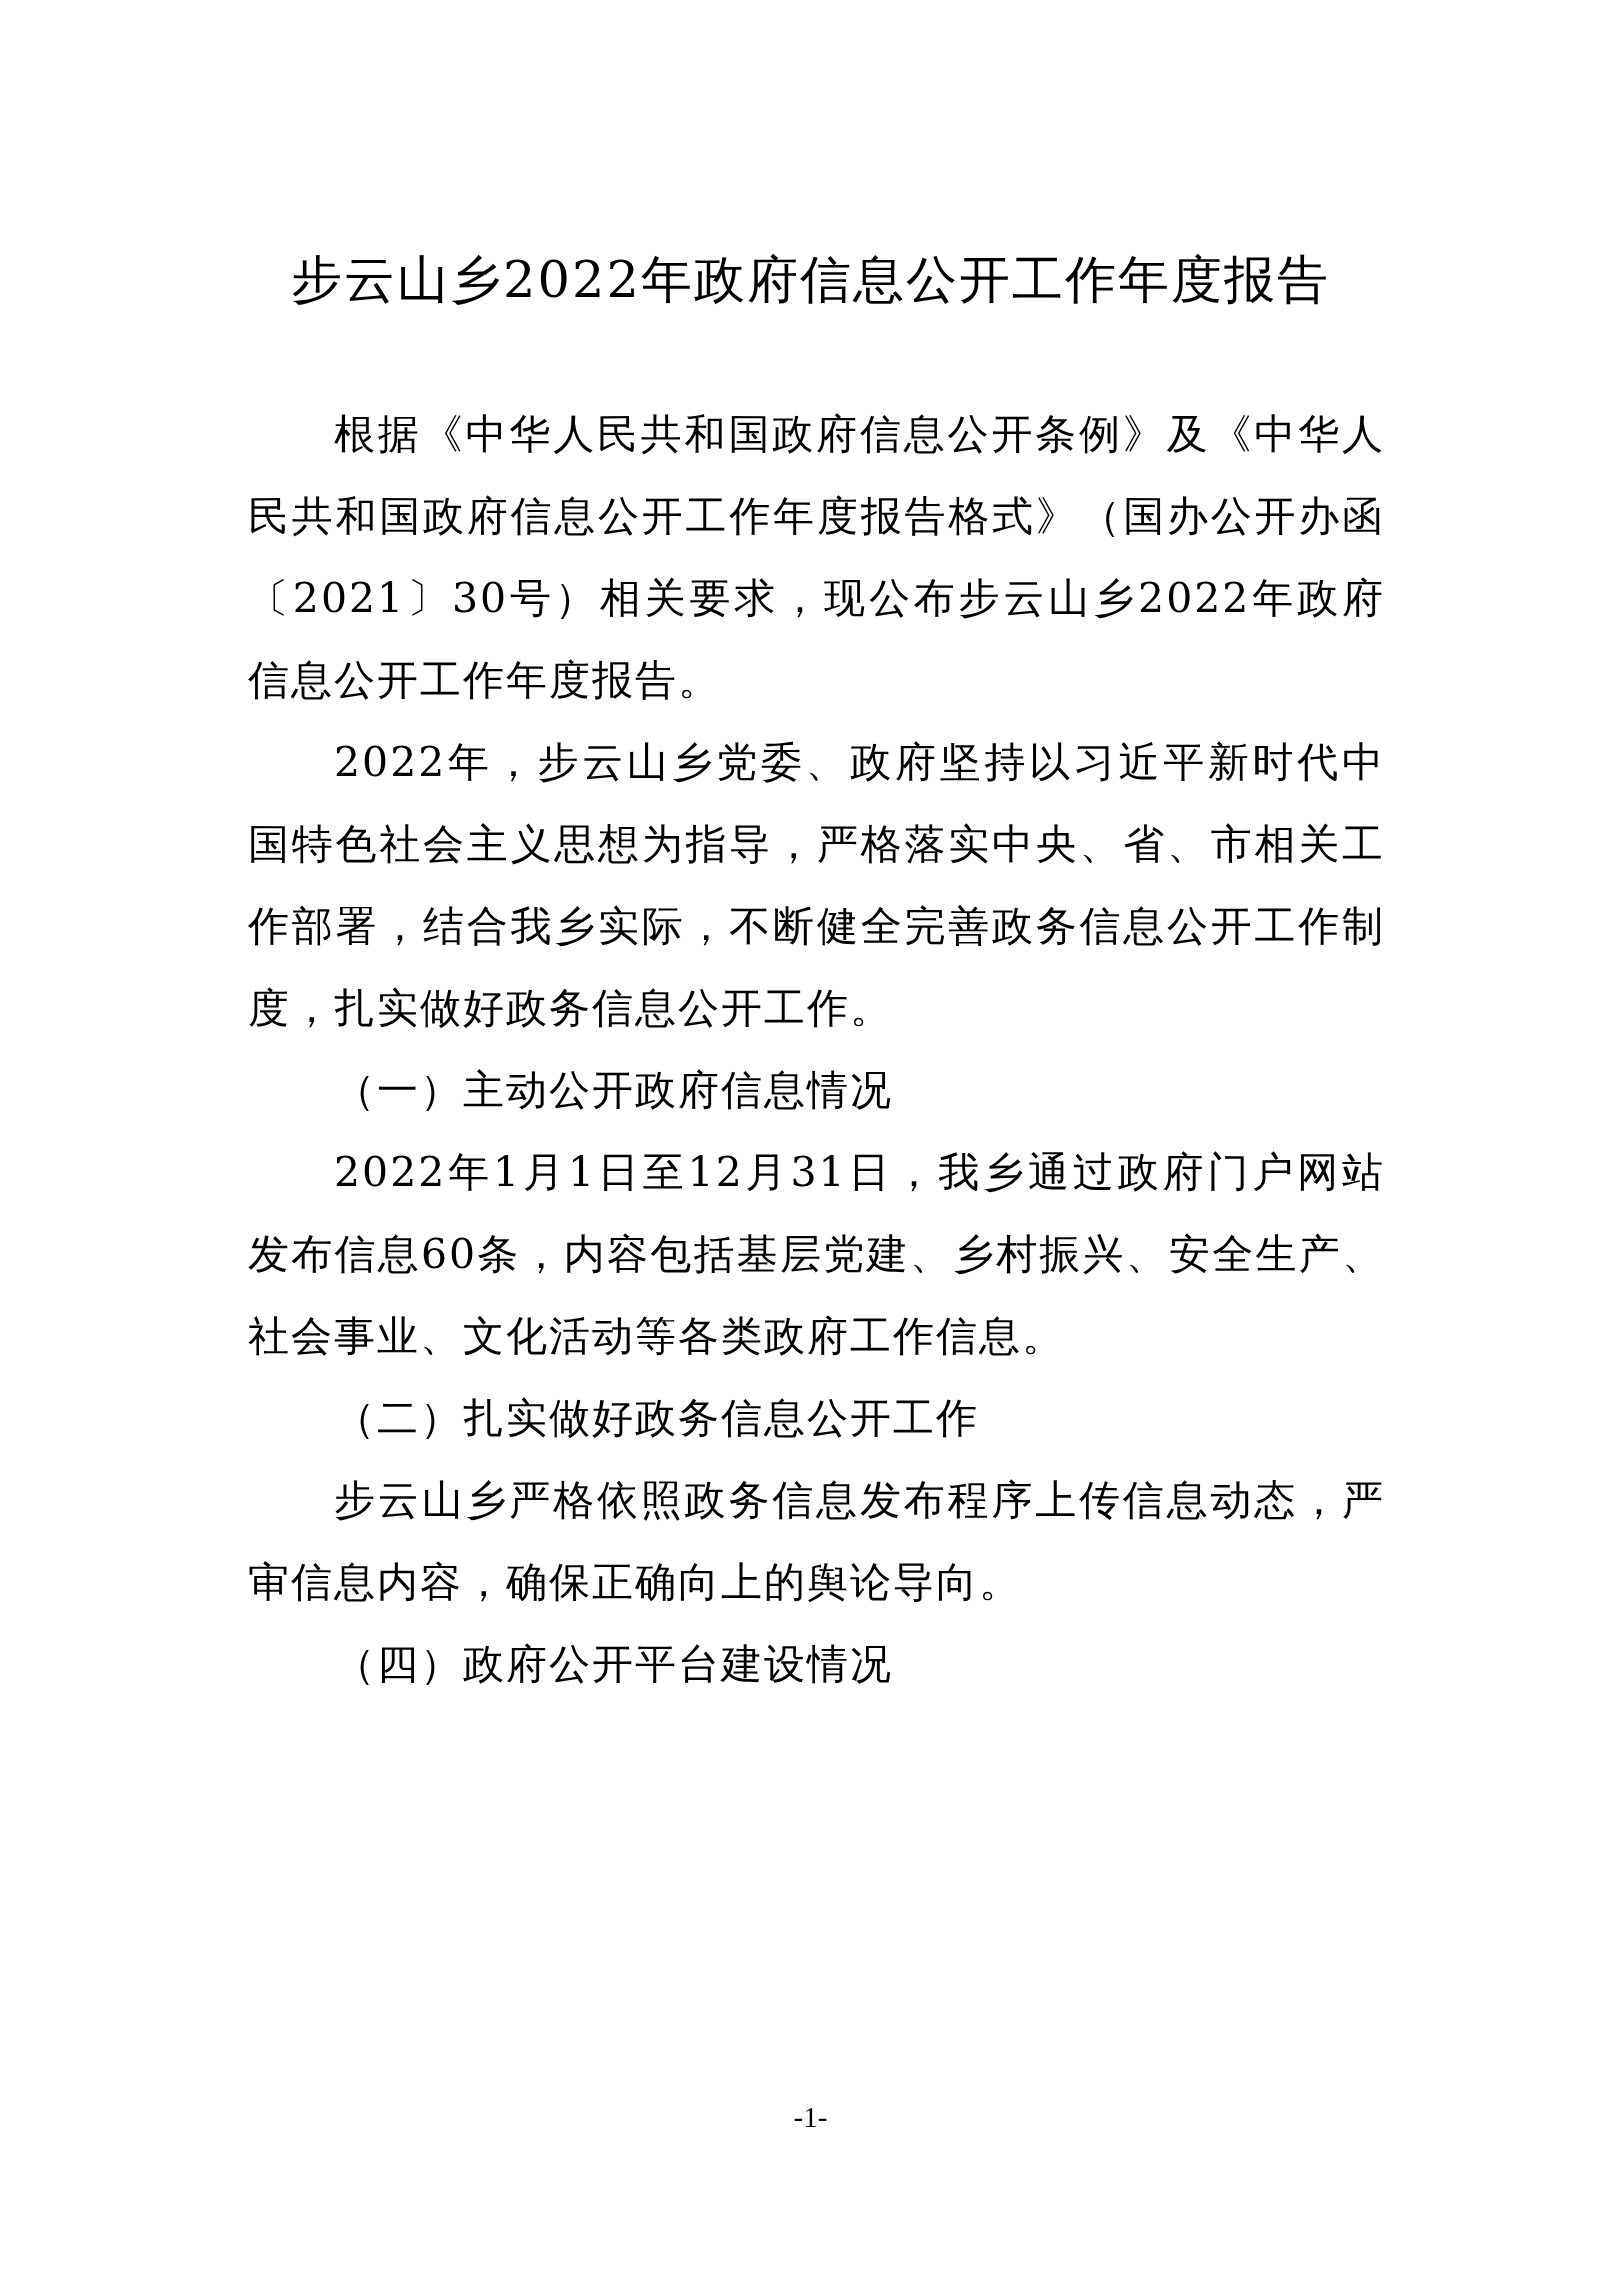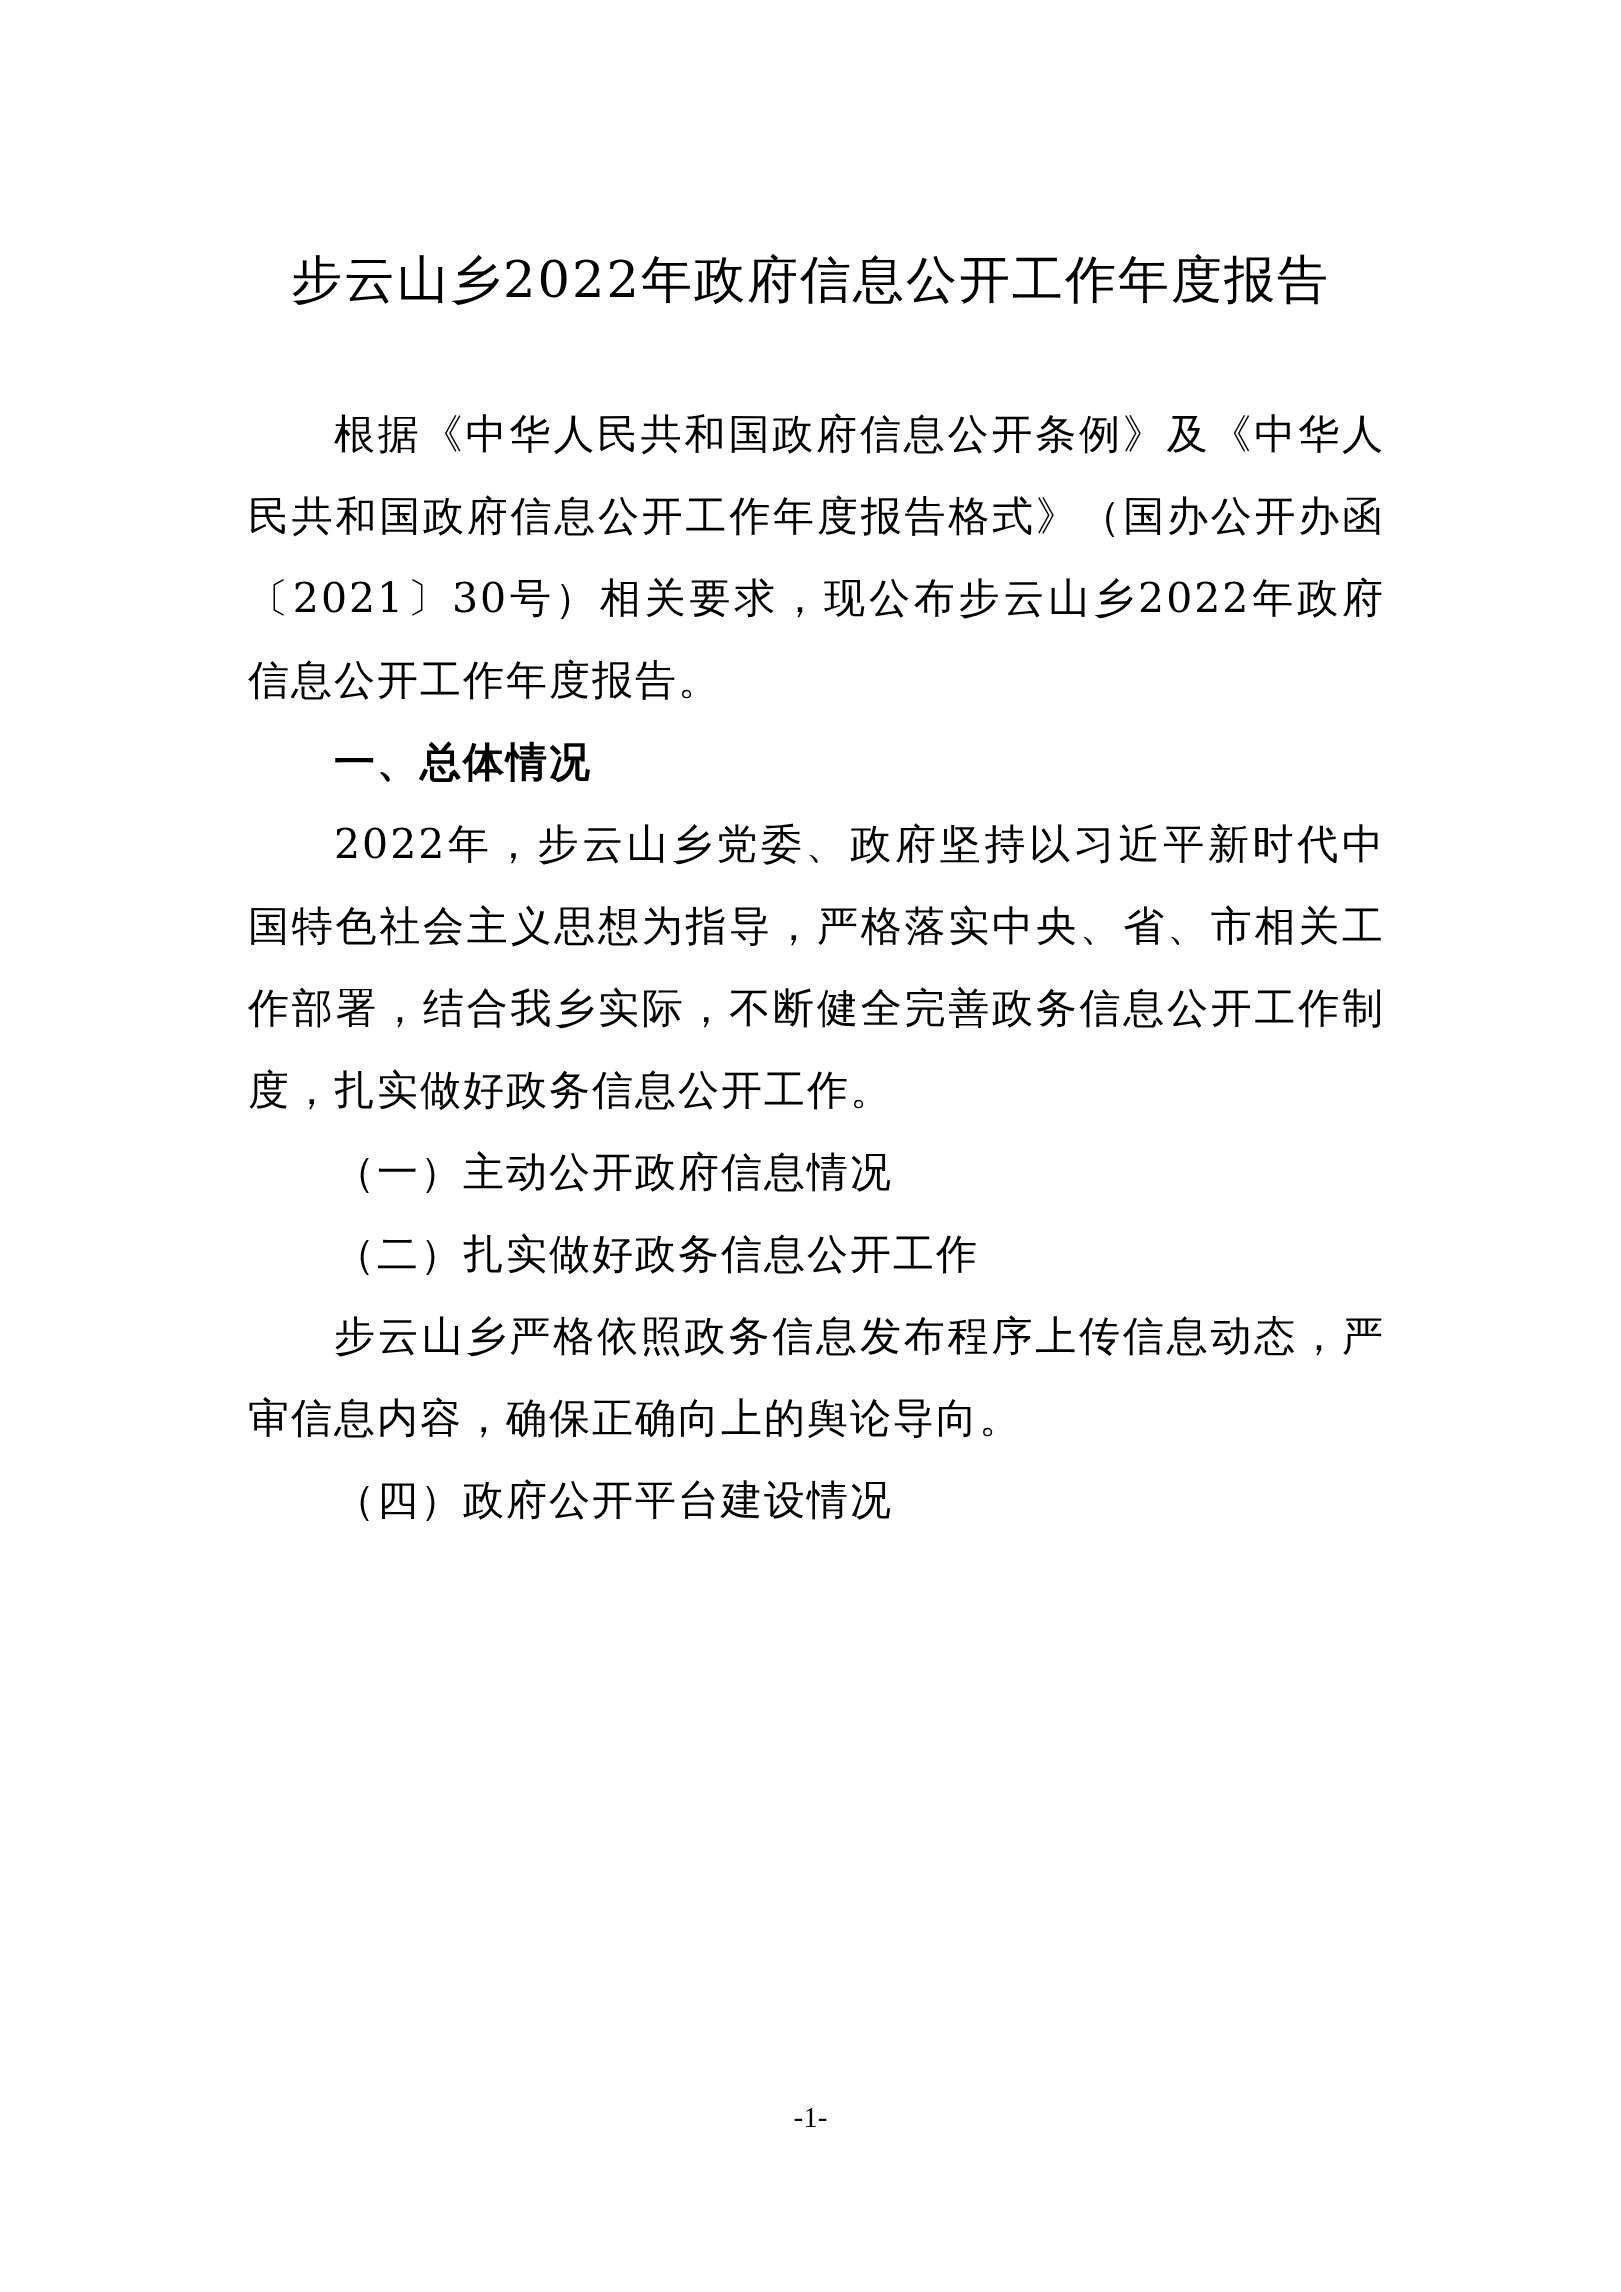--- a/index.html
+++ b/index.html
@@ -77,24 +77,24 @@
 </style>
 </head>
 <body>
 
 <div class="page">
   <h1 class="title">步云山乡2022年政府信息公开工作年度报告</h1>
 
   <div class="body">
     <p class="p">根据《中华人民共和国政府信息公开条例》及《中华人民共和国政府信息公开工作年度报告格式》（国办公开办函〔2021〕30号）相关要求，现公布步云山乡2022年政府信息公开工作年度报告。</p>
 
-    <p class="h1">一、总体情况</p>
     <p class="p">2022年，步云山乡党委、政府坚持以习近平新时代中国特色社会主义思想为指导，严格落实中央、省、市相关工作部署，结合我乡实际，不断健全完善政务信息公开工作制度，扎实做好政务信息公开工作。</p>
 
     <p class="h2">（一）主动公开政府信息情况</p>
+    <p class="p">2022年1月1日至12月31日，我乡通过政府门户网站发布信息60条，内容包括基层党建、乡村振兴、安全生产、社会事业、文化活动等各类政府工作信息。</p>
 
     <p class="h2">（二）扎实做好政务信息公开工作</p>
 
     <p class="p">步云山乡严格依照政务信息发布程序上传信息动态，严审信息内容，确保正确向上的舆论导向。</p>
 
     <p class="h2">（四）政府公开平台建设情况</p>
   </div>
 
   <div class="footer">-1-</div>
 </div>

